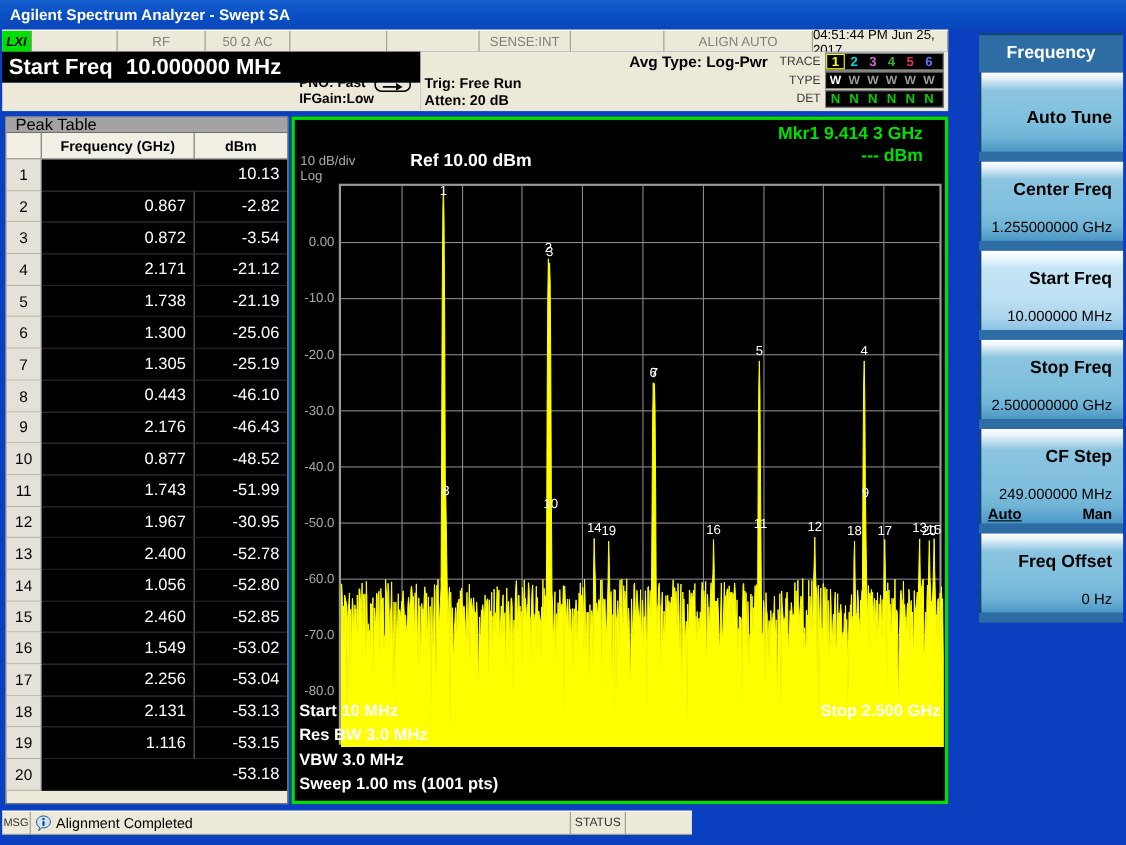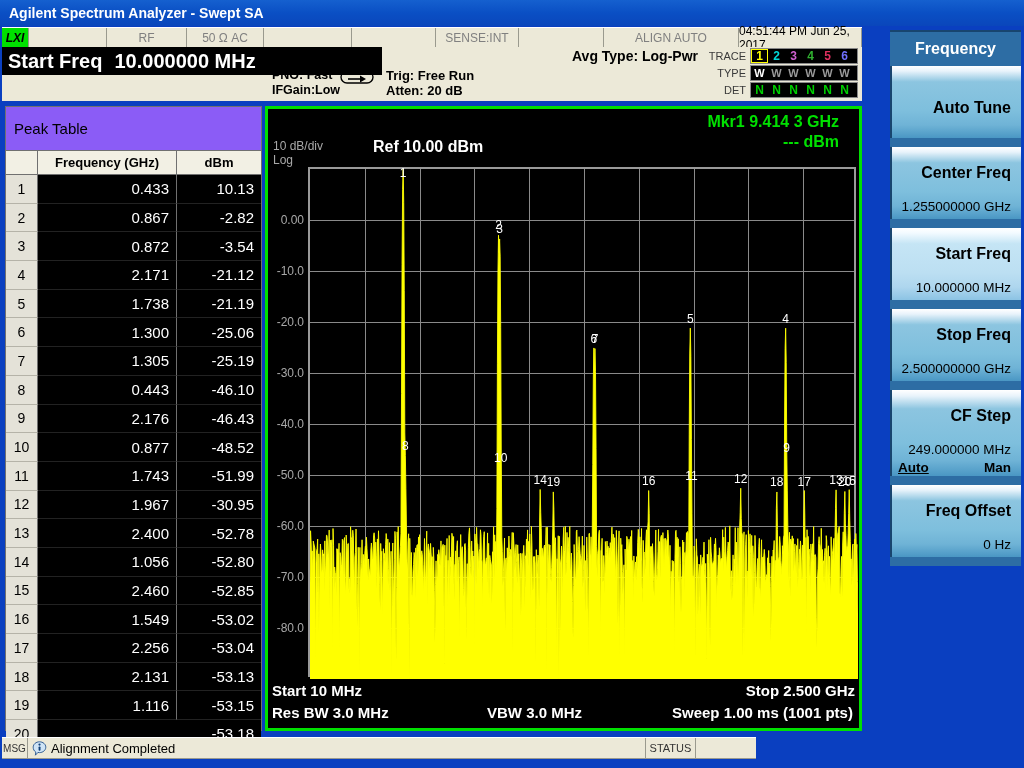--- a/index.html
+++ b/index.html
@@ -81,21 +81,21 @@
     align-items:center; border:1px solid #888;
   }
   .trcell { width:17px; text-align:center; font-size:12px; font-weight:bold; line-height:14px; }
 
   
   .peakpanel {
     position:absolute; left:5px; top:106px; width:257px; height:625px;
     background:#ece9d8; border:1px solid #707070;
   }
   .peaktitle {
-    height:44px; background:#8b5cf6; border-bottom:1px solid #707070;
+    height:14px; background:#a3a3a3; border-bottom:1px solid #707070;
     display:flex; align-items:center; padding-left:8px;
     font-size:15px; color:#000;
   }
   .peakhdr { display:flex; height:24px; background:#f2f0e4; border-bottom:1px solid #707070; }
   .peakhdr .c0 { width:32px; border-right:1px solid #707070; }
   .peakhdr .c1 { width:139px; border-right:1px solid #707070;
     display:flex; align-items:center; justify-content:center;
     font-size:13px; font-weight:bold; color:#000; }
   .peakhdr .c2 { flex:1; display:flex; align-items:center; justify-content:center;
     font-size:13px; font-weight:bold; color:#000; }
@@ -133,21 +133,21 @@
   .gridv { position:absolute; top:0; bottom:0; width:1px; background:#8a8a8a; }
   .gridh { position:absolute; left:0; right:0; height:1px; background:#8a8a8a; }
   .ylab { position:absolute; right:100%; margin-right:6px; font-size:12px; color:#a8a8a8;
           transform:translateY(-50%); white-space:nowrap; }
   .trace-svg { position:absolute; left:0; top:0; width:548px; height:510px; }
   .pkmark { position:absolute; color:#ffffff; font-size:12px; transform:translate(-50%,-100%);
             white-space:nowrap; }
   .g-bottom { position:absolute; left:4px; right:4px; bottom:4px; color:#fff;
               font-weight:bold; font-size:15px; }
   .gb-row { display:flex; justify-content:space-between; line-height:22px; }
-  .gb-row2 { display:flex; line-height:22px; }
+  .gb-row2 { display:flex; line-height:22px;flex-direction:column; }
 
   
   .menu { position:absolute; left:866px; top:30px; width:155px; height:702px;padding-left:24px; }
   .menu-title {
     height:36px; background:#2d6da4; color:#ffffff; font-weight:bold; font-size:16px;
     display:flex; align-items:center; justify-content:center;
     border-top:2px solid #18456f;
   }
   .skgap { height:9px; background:#2d6da4; }
   .softkey {
@@ -161,21 +161,21 @@
     background:linear-gradient(to bottom,#ffffff 0%,#f2faff 7%,#c5e5f5 22%,#bcdff2 62%,#aed6ee 82%,#8cc3e4 100%);
   }
   .sk-label { font-weight:bold; font-size:16px; line-height:19px; margin-top:10px; }
   .sk-value { font-size:13.5px; line-height:17px; margin-top:16px; }
   .sk-automan { display:flex; justify-content:space-between; font-size:13.5px;
                 font-weight:bold; line-height:17px; margin-top:1px; }
   .sk-automan .on { text-decoration:underline; }
 
   
   .msgbar {
-    position:absolute; left:2px; bottom:9px; width:754px; height:22px;
+    position:absolute; left:2px; bottom:9px; width:627px; height:22px;
     background:#ece9d8; display:flex; align-items:stretch;
     border-top:1px solid #fff; border-bottom:1px solid #9a9a8e;
   }
   .msgbar .mlbl { width:26px; font-size:10px; color:#333;
     display:flex; align-items:center; justify-content:center;
     border-right:1px solid #9a9a8e; }
   .msgbar .mtext { flex:1; display:flex; align-items:center; gap:4px;
     padding-left:4px; font-size:13px; color:#000; border-right:1px solid #9a9a8e;}
   .msgbar .slbl { width:50px; font-size:11px; color:#333;
     display:flex; align-items:center; justify-content:center;
@@ -271,21 +271,20 @@
   <div class="peakpanel">
     <div class="peaktitle">Peak Table</div>
     <div class="peakhdr">
       <div class="c0"></div>
       <div class="c1">Frequency (GHz)</div>
       <div class="c2">dBm</div>
     </div>
     <div id="peak-rows">
         <div class="peakrow">
           <div class="idx">1</div>
-          <div class="freq">0.433</div>
           <div class="dbm">10.13</div>
         </div>
         <div class="peakrow">
           <div class="idx">2</div>
           <div class="freq">0.867</div>
           <div class="dbm">-2.82</div>
         </div>
         <div class="peakrow">
           <div class="idx">3</div>
           <div class="freq">0.872</div>

